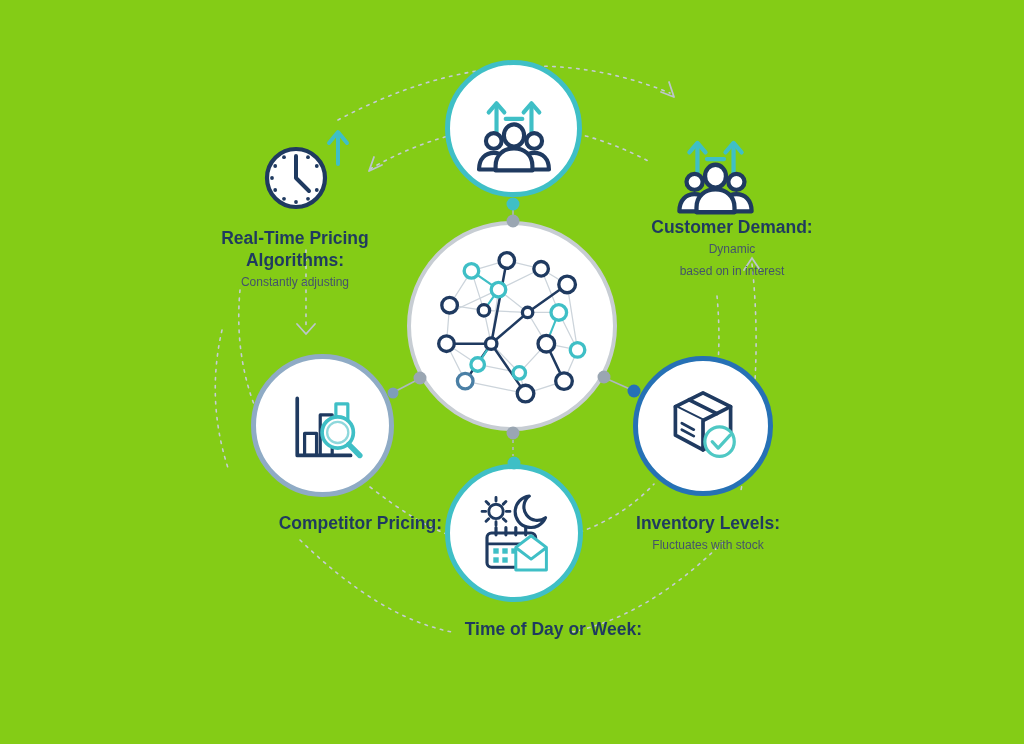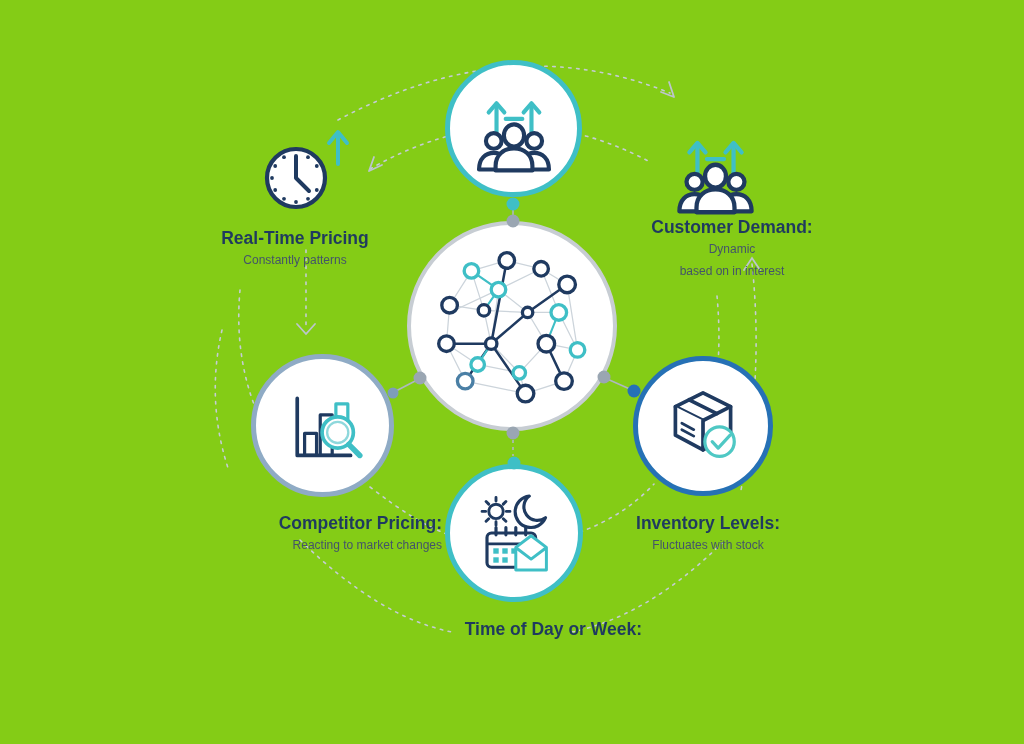--- a/index.html
+++ b/index.html
@@ -221,32 +221,32 @@
   </div>
 
   <div class="float-icon people-tr">
     <svg width="95" height="95" viewBox="0 0 100 100">
       <use href="#people-icon"></use>
     </svg>
   </div>
 
   <div class="label lab-realtime">
     <div class="h">Real-Time Pricing</div>
-    <div class="d">Constantly patterns</div>
+    <div class="h">Algorithms:</div>
+    <div class="d">Constantly adjusting</div>
   </div>
 
   <div class="label lab-customer">
     <div class="h">Customer Demand:</div>
     <div class="d">Dynamic</div>
     <div class="d">based on in interest</div>
   </div>
 
   <div class="label lab-competitor">
     <div class="h">Competitor Pricing:</div>
-    <div class="d">Reacting to market changes</div>
   </div>
 
   <div class="label lab-inventory">
     <div class="h">Inventory Levels:</div>
     <div class="d">Fluctuates with stock</div>
   </div>
 
   <div class="label lab-time">
     <div class="h">Time of Day or Week:</div>
   </div>

